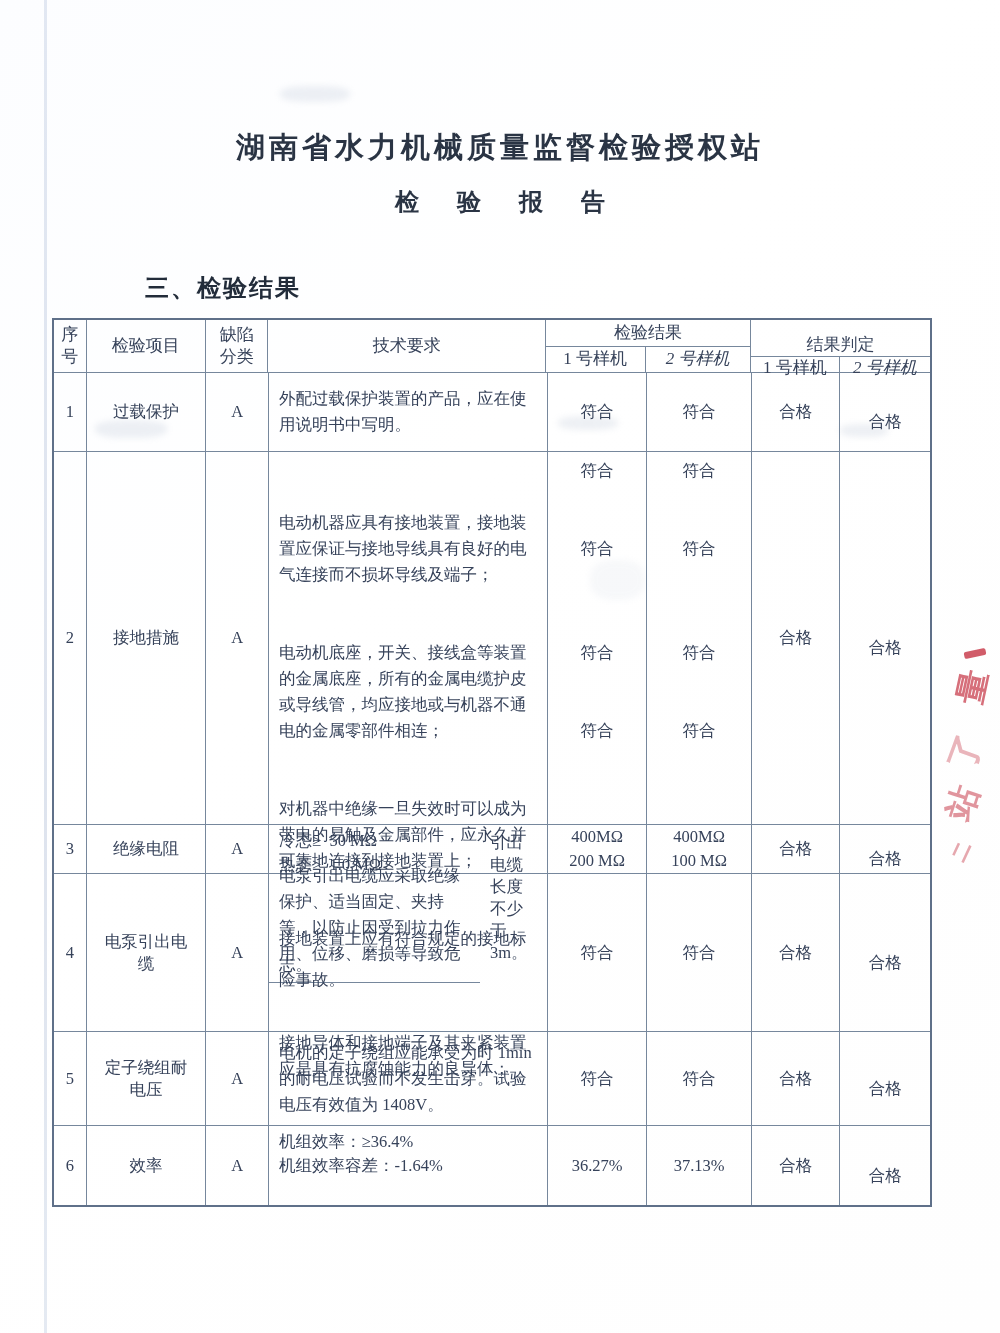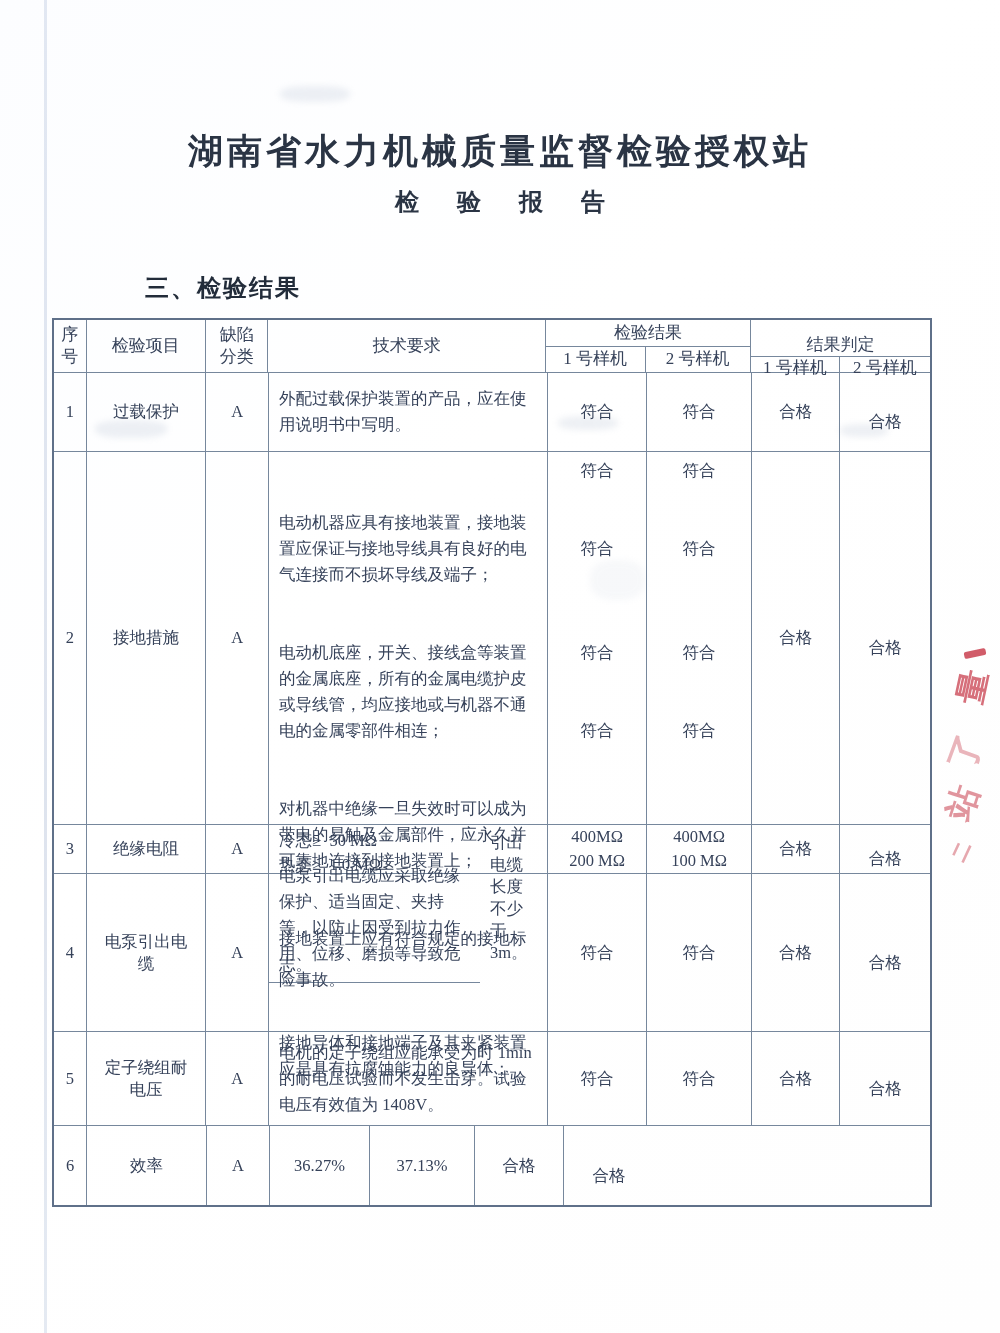--- a/index.html
+++ b/index.html
@@ -18,21 +18,21 @@
     position:absolute;left:44px;top:0;width:3px;height:1333px;
     background:linear-gradient(to bottom,#ccd6e8,#c3cde0 60%,#cfd9e8);
     opacity:.55;
   }
   
   .smudge{position:absolute;background:#9fadc4;opacity:.18;filter:blur(3px);border-radius:40%;}
 
   
   .org-title{
     position:absolute;top:128px;left:0;width:100%;
-    text-align:center;font-size:35px;font-weight:bold;color:#2a3444;
+    text-align:center;font-size:29px;font-weight:bold;color:#2a3444;
     letter-spacing:4px;
   }
   .report-title{
     position:absolute;top:186px;left:0;width:100%;
     text-align:center;font-size:24px;font-weight:bold;color:#2a3444;
     letter-spacing:16px;text-indent:16px;
   }
   .ref-line{
     position:absolute;top:233px;left:145px;width:763px;height:30px;
     border-bottom:2px solid #49566b;
@@ -65,21 +65,21 @@
   .c3{width:63px;}  .c4{width:280px;}
   .c5{width:100px;} .c6{width:105px;}
   .c7{width:89px;}  .c8{width:90px;}
   .tech{justify-content:flex-start;align-items:center;text-align:left;
         padding:4px 10px;line-height:26px;white-space:pre-wrap;}
   .hdr .cell{font-size:17px;line-height:22px;}
   .grp{display:flex;flex-direction:column;padding:0;align-items:stretch;}
   .grp-top{height:26px;border-bottom:1px solid #76879c;display:flex;align-items:center;justify-content:center;}
   .grp-bot{height:26px;display:flex;}
   .grp-bot .sub{flex-grow:0;box-sizing:border-box;display:flex;align-items:center;justify-content:center;border-right:1px solid #76879c;}
-  .grp-bot .sub:last-child{border-right:none;}
+  .grp-bot .sub:last-child{border-right:none;font-style:italic;}
   .two-line{flex-direction:column;line-height:24px;}
   
   .h-hdr{height:52px;} .r1{height:78px;} .r2{height:372px;}
   .r3{height:48px;}    .r4{height:157px;} .r5{height:93px;} .r6{height:79px;}
   
   .r2 .tech{display:block;padding:6px 10px;}
   .r2 .tech p{margin:0;line-height:26px;}
   .posres{position:absolute;left:0;width:100%;text-align:center;}
   .p0{top:8px;} .p1{top:86px;} .p2{top:190px;} .p3{top:268px;}
   
@@ -224,20 +224,24 @@
       <div class="cell c5">符合</div>
       <div class="cell c6">符合</div>
       <div class="cell c7">合格</div>
       <div class="cell c8">合格</div>
     </div>
 
     <div class="trow r6">
       <div class="cell c1">6</div>
       <div class="cell c2">效率</div>
       <div class="cell c3">A</div>
+      <div class="cell c4 tech two-line" style="align-items:flex-start;">
+        <span>机组效率：≥36.4%</span>
+        <span>机组效率容差：-1.64%</span>
+      </div>
       <div class="cell c5">36.27%</div>
       <div class="cell c6">37.13%</div>
       <div class="cell c7">合格</div>
       <div class="cell c8">合格</div>
     </div>
   </div>
 
   <div class="stamp">
     <span class="st-dash"></span>
     <span class="st-a">量</span>

